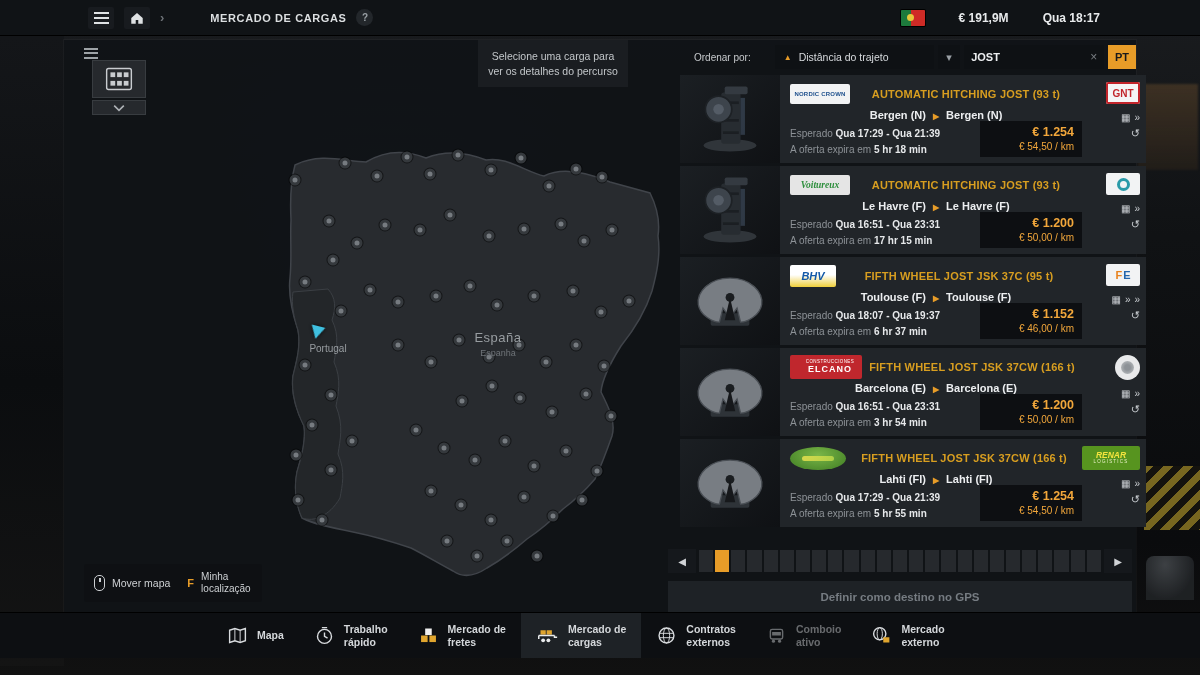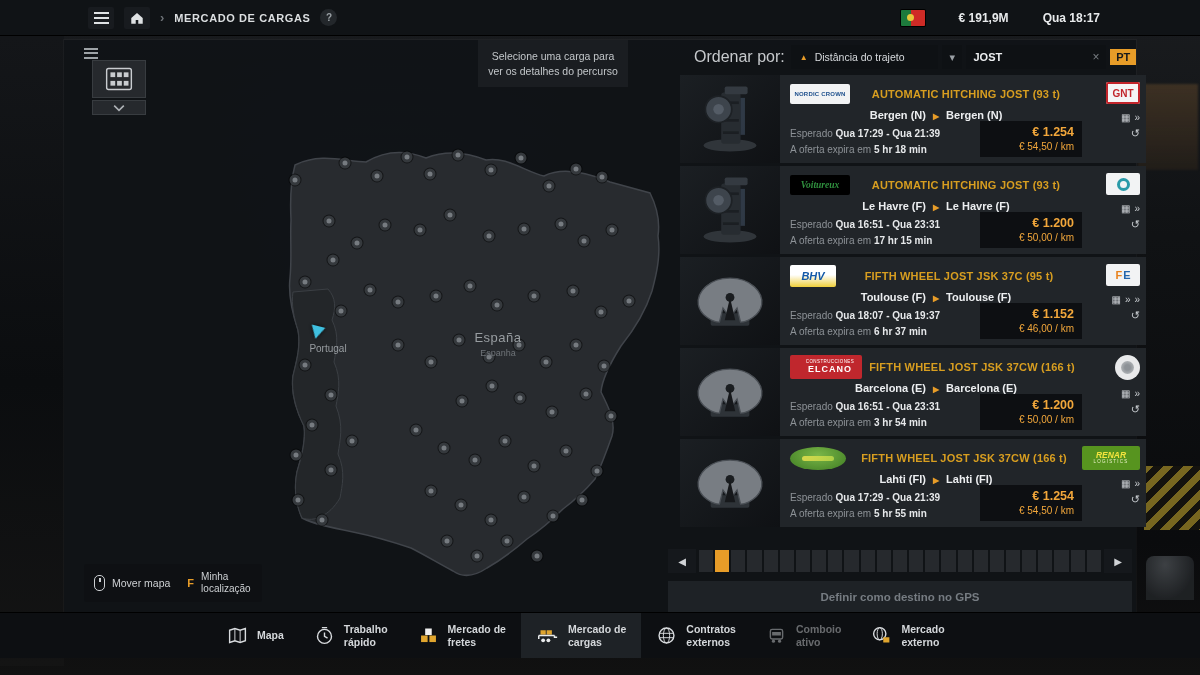--- a/index.html
+++ b/index.html
@@ -22,21 +22,21 @@
 
   
   #topbar { position:absolute; left:0; top:0; width:1200px; height:36px; background:#101316;
             display:flex; align-items:center; border-bottom:1px solid #000; }
   .tb-left { display:flex; align-items:center; gap:10px; padding-left:88px; }
   .icon-btn { width:26px; height:22px; display:flex; align-items:center; justify-content:center;
               background:#181b1f; border-radius:2px; cursor:pointer; }
   .hamburger { display:flex; flex-direction:column; gap:3px; }
   .hamburger i { display:block; width:15px; height:2px; background:#dfe2e4; }
   .crumb-chev { color:#6d7277; font-size:13px; font-weight:bold; }
-  .crumb { color:#dcdfe1; font-size:11px; font-weight:bold; letter-spacing:.6px; }
+  .crumb { color:#dcdfe1; font-size:11px; font-weight:bold; letter-spacing:.6px;margin-left:36px; }
   .help-circle { width:17px; height:17px; border-radius:50%; background:#23272b; color:#9aa0a5;
                  font-size:10px; font-weight:bold; display:flex; align-items:center; justify-content:center; }
   .tb-right { margin-left:auto; display:flex; align-items:center; gap:34px; padding-right:100px; }
   .flag { position:relative; width:24px; height:16px; border-radius:1px;
           background:linear-gradient(90deg,#1d7a3c 0 40%,#cf2b26 40% 100%); box-shadow:0 0 0 1px #000; }
   .flag:after { content:""; position:absolute; left:6px; top:4.5px; width:7px; height:7px; border-radius:50%;
                 background:#e8c83a; }
   .tb-money,.tb-time { color:#e8eaec; font-size:12px; font-weight:bold; }
 
   
@@ -71,32 +71,32 @@
   .mouse-ico { width:11px; height:16px; border:1.5px solid #cdd0d3; border-radius:5px; position:relative; flex:none; }
   .mouse-ico:after { content:""; position:absolute; left:4px; top:2px; width:1.5px; height:4px; background:#cdd0d3; }
   .move-label { color:#cdd0d3; font-size:10.5px; white-space:nowrap; }
   .key-f { color:#e79c28; font-size:11px; font-weight:bold; margin-left:10px; }
   .loc-label { color:#cdd0d3; font-size:10px; line-height:1.2; width:62px; }
 
   
   #list-area { position:absolute; left:600px; top:0; width:472px; height:580px; }
   #list-header { position:absolute; left:0; top:5px; width:472px; height:24px; display:flex;
                  align-items:center; gap:4px; padding-left:30px; }
-  .sort-label { color:#c6c9cc; font-size:16px; white-space:nowrap; margin-right:2px; }
+  .sort-label { color:#c6c9cc; font-size:10px; white-space:nowrap; margin-right:20px; }
   .sort-box { width:170px; height:24px; background:#0e1114; display:flex; align-items:center;
               gap:7px; padding:0 9px; cursor:pointer; }
   .sort-arrow { color:#e79c28; font-size:8px; }
   .sort-text { color:#d7dadd; font-size:10.5px; white-space:nowrap; }
   .chev-btn { width:24px; height:24px; background:#0e1114; color:#9aa0a5; font-size:11px;
               display:flex; align-items:center; justify-content:center; cursor:pointer; }
   .search-box { width:140px; height:24px; background:#0e1114; display:flex; align-items:center; padding:0 7px; }
   .search-box input { flex:1; min-width:0; background:transparent; border:none; outline:none;
                       color:#eceef0; font-size:11px; font-weight:bold; font-family:"Liberation Sans",sans-serif; }
   .search-clear { color:#787d82; font-size:12px; cursor:pointer; }
-  .lang-btn { width:30px; height:16px; background:#e79c28; color:#16181b; font-size:11px; font-weight:bold;
+  .lang-btn { width:30px; height:24px; background:#e79c28; color:#16181b; font-size:11px; font-weight:bold;
               display:flex; align-items:center; justify-content:center; cursor:pointer; }
 
   #cards { position:absolute; left:12px; top:35px; width:472px; }
   .card { height:88px; margin:0 2px 3px 4px; background:#212529; display:flex; cursor:pointer; }
   .card-img { width:100px; flex:none; background:linear-gradient(135deg,#1b1f23,#0f1114);
               display:flex; align-items:center; justify-content:center; }
   .card-img svg { width:88px; height:78px; }
   .card-main { flex:1; min-width:0; padding:7px 8px 6px 10px; display:flex; flex-direction:column; }
   .crow1 { display:flex; align-items:center; height:24px; }
   .c-title { flex:1; text-align:center; color:#d89e20; font-weight:bold; font-size:11px; letter-spacing:.2px;
@@ -111,21 +111,21 @@
   .rate { color:#f2a73b; font-size:10px; margin-top:2px; }
   .card-right { width:56px; flex:none; padding:7px 6px 6px 0; display:flex; flex-direction:column; align-items:flex-end; }
   .side-icons { margin-top:9px; display:flex; flex-direction:column; gap:5px; align-items:flex-end; color:#c9cdd1; }
   .si-row { display:flex; gap:4px; font-size:10px; line-height:1; }
   .si-row .undo { font-size:11px; }
 
   
   .logo { display:flex; align-items:center; justify-content:center; border-radius:2px; flex:none; }
   .logo-nordic { width:60px; height:20px; background:#f2f3f4; color:#1d4f8c; font-size:6px; font-weight:bold;
                  letter-spacing:.2px; }
-  .logo-voitureux { width:60px; height:20px; background:#000000; color:#2f8f3e; font-size:9.5px; font-weight:bold;
+  .logo-voitureux { width:60px; height:20px; background:#e5e5e5; color:#2f8f3e; font-size:9.5px; font-weight:bold;
                     font-style:italic; font-family:"Liberation Serif", serif; }
   .logo-bhv { width:46px; height:22px; background:linear-gradient(180deg,#ffffff 45%,#f0cf3a); color:#1258a8;
               font-weight:bold; font-style:italic; font-size:11px; }
   .logo-elcano { width:72px; height:24px; background:#c0272d; color:#fff; flex-direction:column; line-height:1.15;padding-left:8px; }
   .logo-elcano .l1 { font-size:4.5px; letter-spacing:.4px; }
   .logo-elcano .l2 { font-size:9px; font-weight:bold; letter-spacing:1px; }
   .logo-tree { width:56px; height:23px; border-radius:50%; background:radial-gradient(ellipse at 50% 35%,#7ab648,#3f7d23); position:relative; }
   .logo-tree:after { content:""; position:absolute; left:12px; top:9px; width:32px; height:5px; border-radius:3px;
                      background:linear-gradient(90deg,#e9e14e,#bcd94a); opacity:.85; }
   .logo-gnt { width:34px; height:22px; background:#f4f5f6; color:#c2252b; font-weight:bold; font-size:10px;

